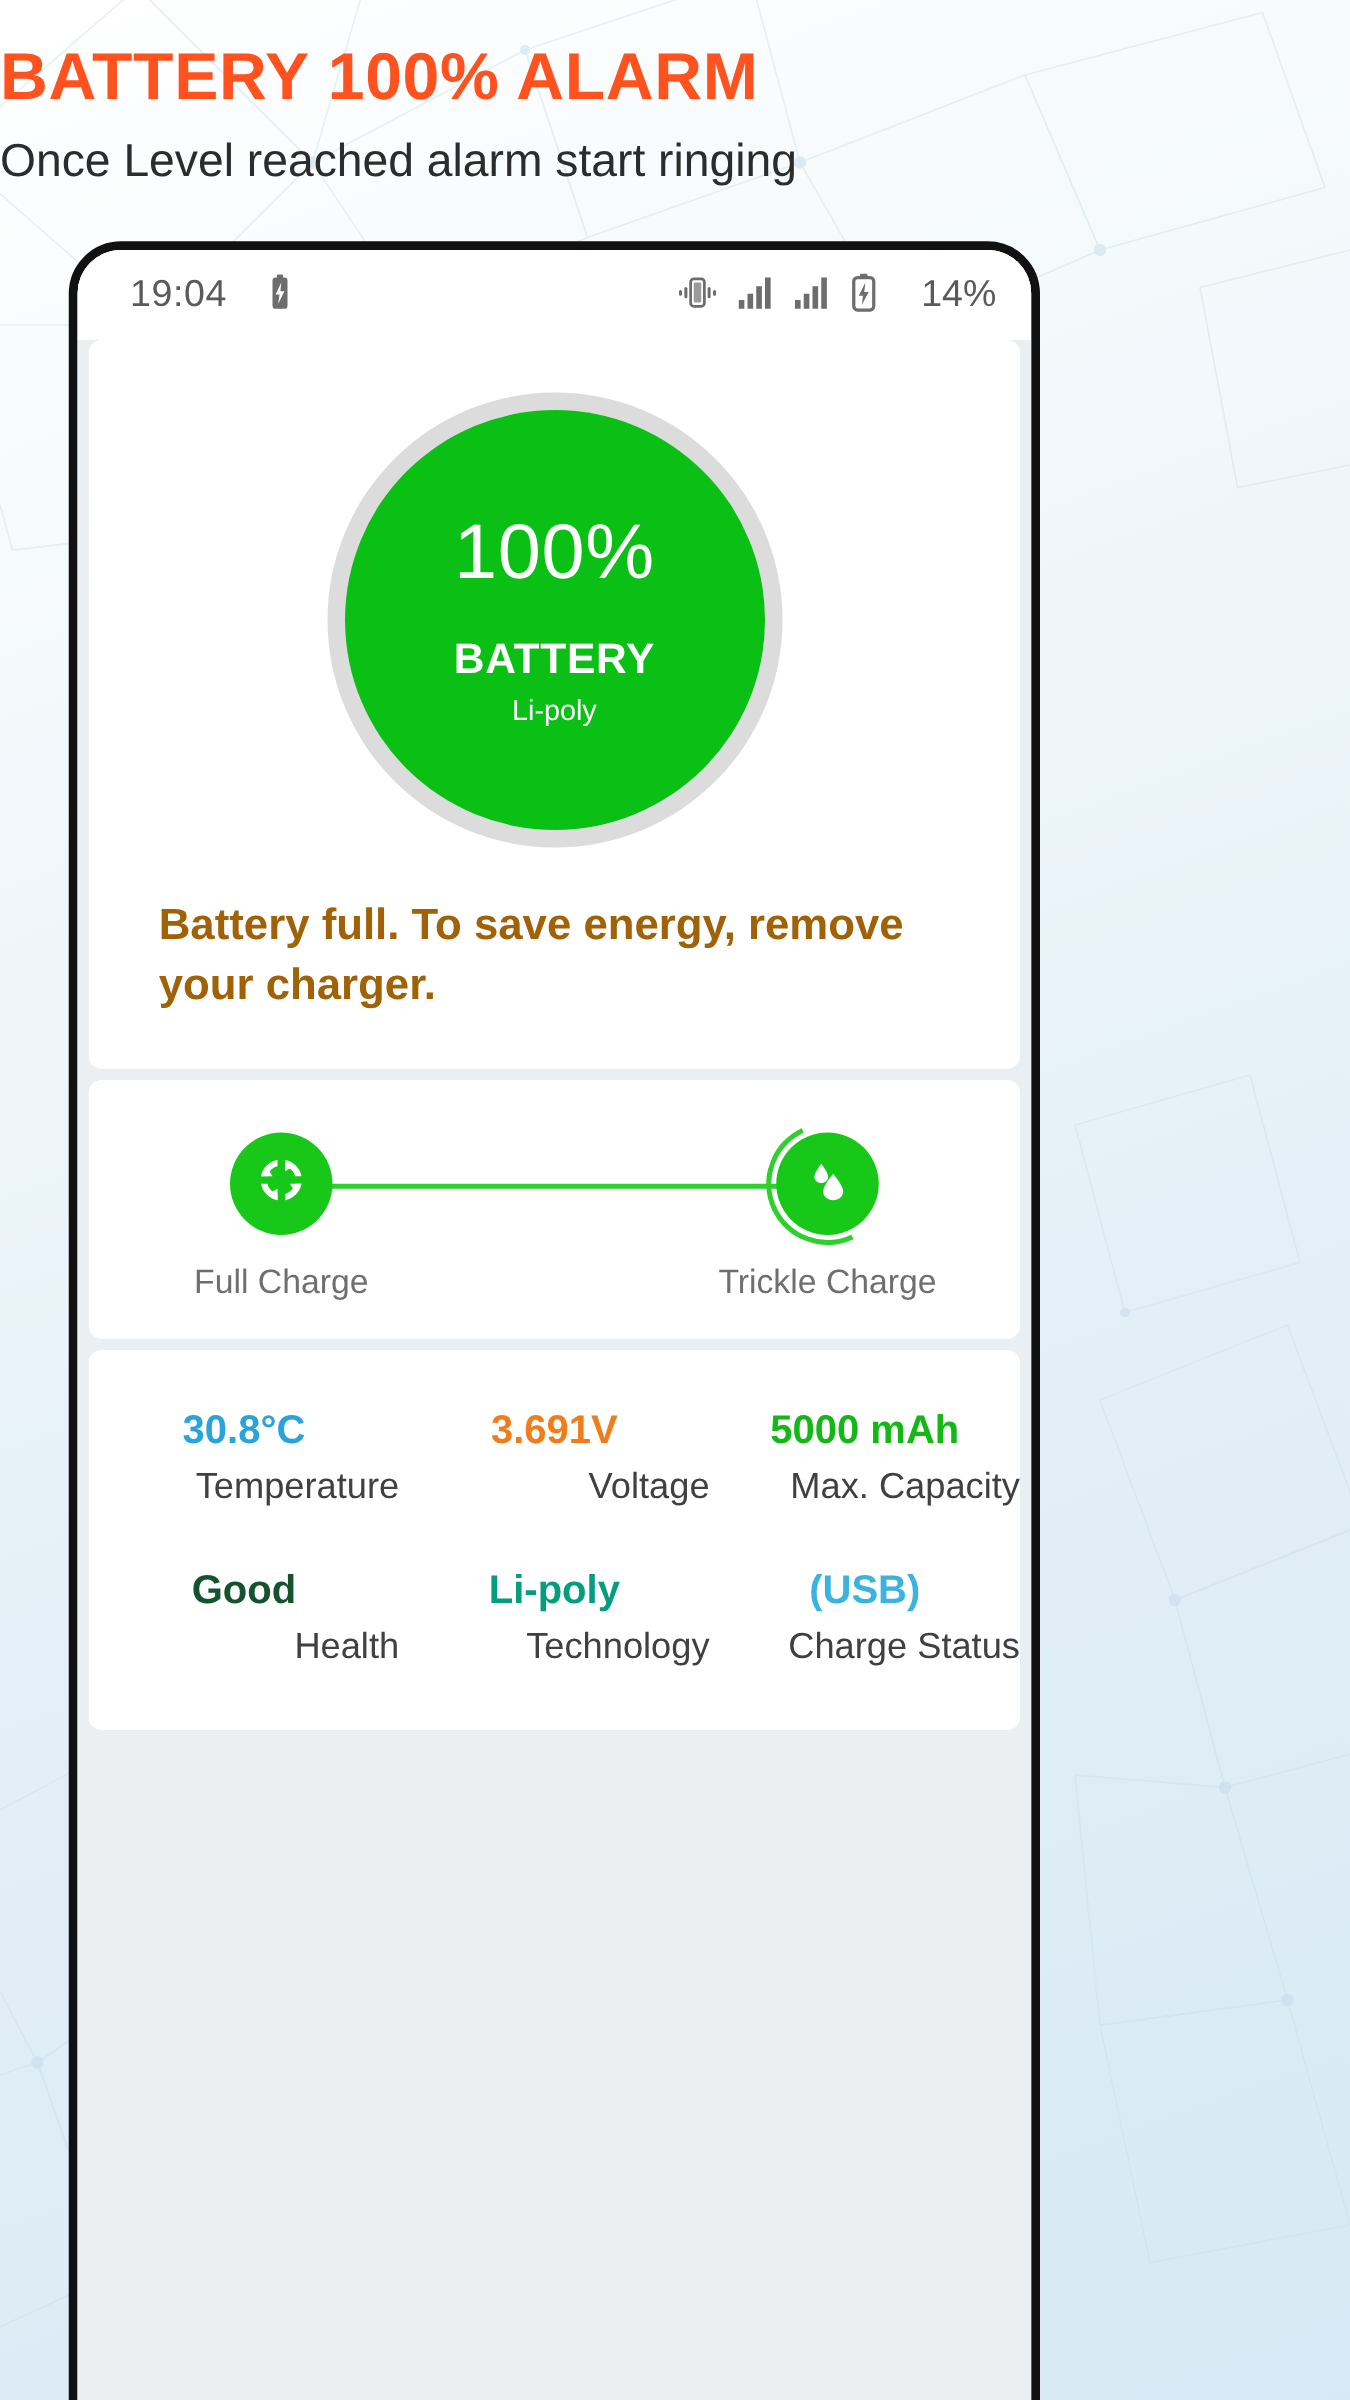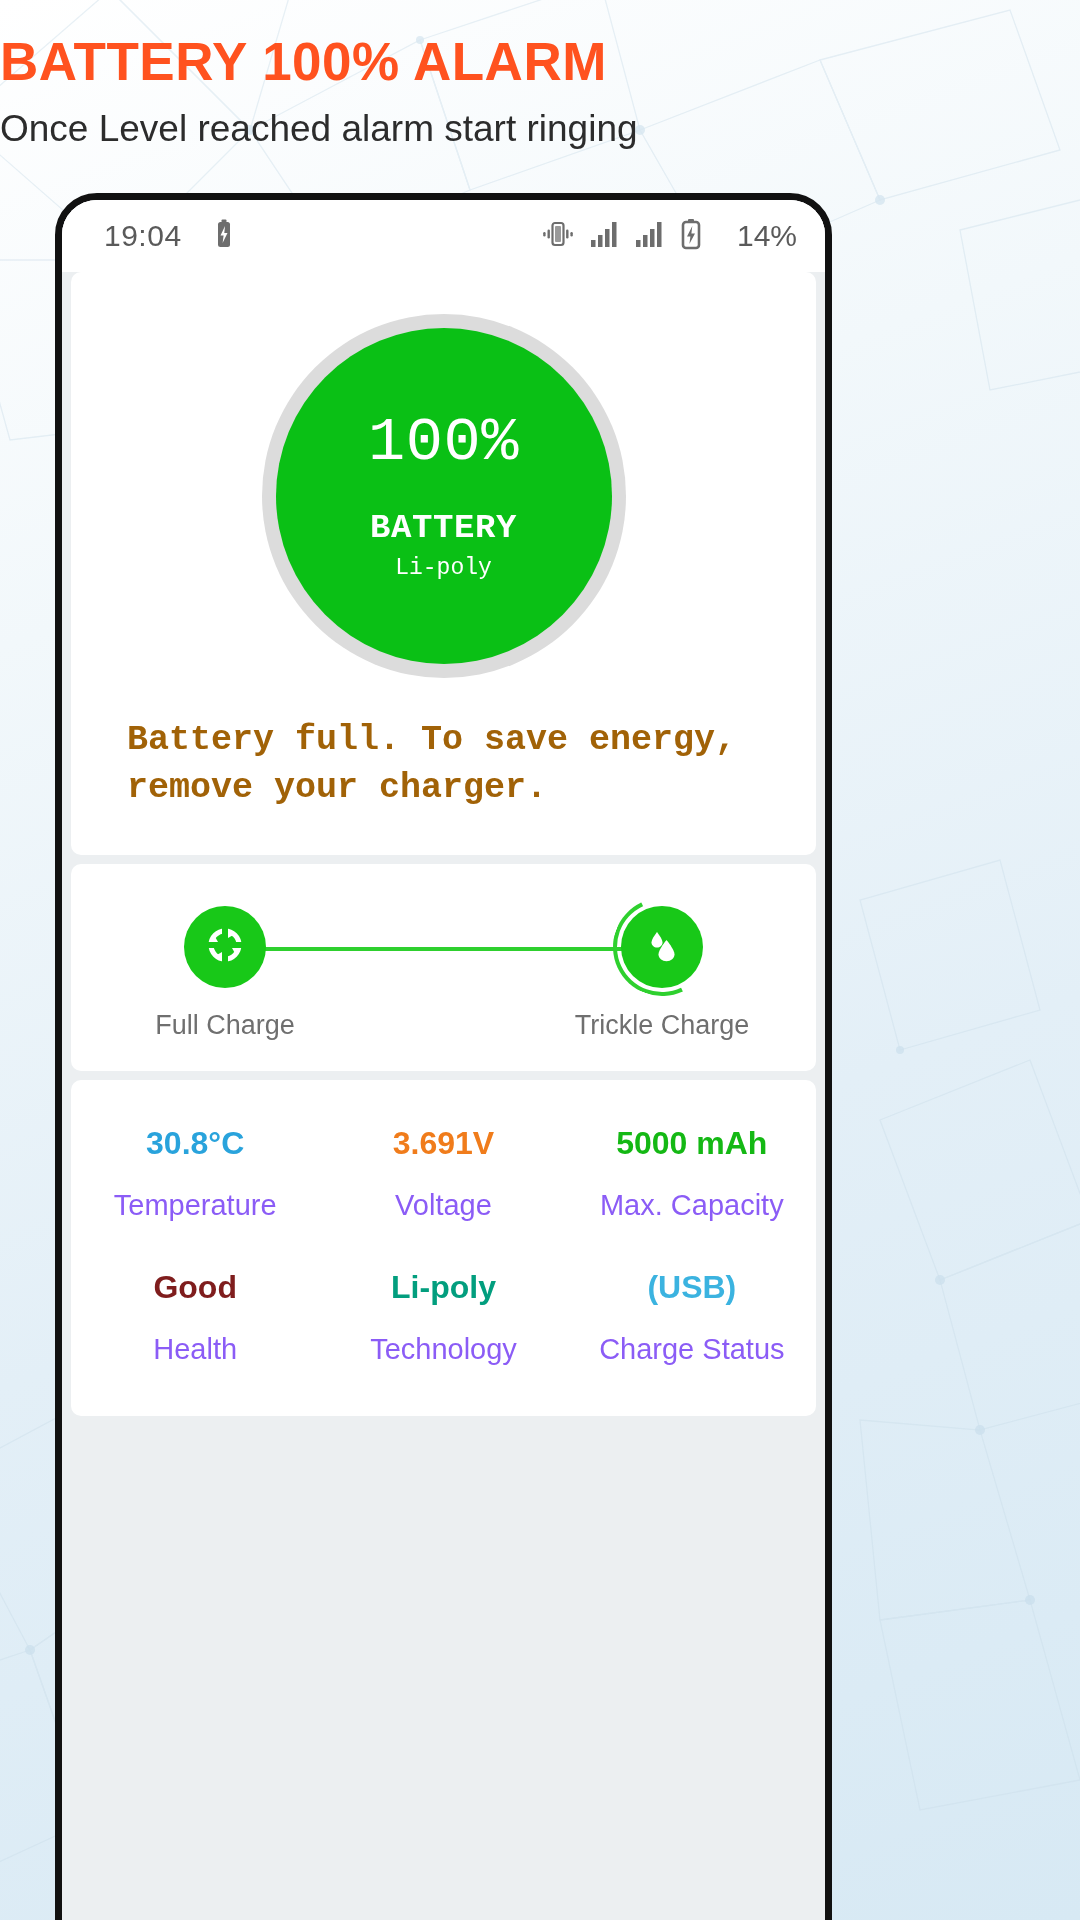--- a/index.html
+++ b/index.html
@@ -80,21 +80,21 @@
     padding: 0 9px;
     overflow: hidden;
   }
   .card {
     background: #ffffff;
     border-radius: 10px;
     margin-bottom: 9px;
   }
 
   
-  .card-battery { padding: 42px 0 42px; font-family: Liberation Mono, monospace; }
+  .card-battery { padding: 42px 0 42px; }
   .gauge-wrap { display:flex; justify-content:center; }
   .gauge {
     position: relative;
     width: 364px; height: 364px;
     border-radius: 50%;
     background: #dcdcdc;
     display: flex; align-items: center; justify-content: center;
   }
   .gauge-fill {
     position: absolute;
@@ -174,24 +174,25 @@
   .stat {
     flex: 1 1 0;
     text-align: center;
   }
   .stat-value {
     font-size: 32px;
     font-weight: bold;
     line-height: 1.1;
   }
   .stat-label {
-    margin-top: 28px;
+    margin-top: 12px;
     font-size: 29px;
-    color: #8b5cf6;
+    color: #404040;
     font-weight: 400;
+    text-align: right;
   }
 
   .filler { flex: 1 1 auto; background: #eceff1; }
 </style>
 </head>
 <body>
 
 <div class="bg-pattern">
   <svg viewBox="0 0 1080 1920" preserveAspectRatio="none" xmlns="http://www.w3.org/2000/svg">
     <g stroke="#c9dce8" stroke-width="1.3" fill="none" opacity="0.75">
@@ -361,21 +362,21 @@
             <div class="stat-value" style="color:#f07c1b">3.691V</div>
             <div class="stat-label">Voltage</div>
           </div>
           <div class="stat">
             <div class="stat-value" style="color:#14b814">5000 mAh</div>
             <div class="stat-label">Max. Capacity</div>
           </div>
         </div>
         <div class="stat-row">
           <div class="stat">
-            <div class="stat-value" style="color:#7f1d1d">Good</div>
+            <div class="stat-value" style="color:#14532d">Good</div>
             <div class="stat-label">Health</div>
           </div>
           <div class="stat">
             <div class="stat-value" style="color:#029e7e">Li-poly</div>
             <div class="stat-label">Technology</div>
           </div>
           <div class="stat">
             <div class="stat-value" style="color:#3bb3e0">(USB)</div>
             <div class="stat-label">Charge Status</div>
           </div>

